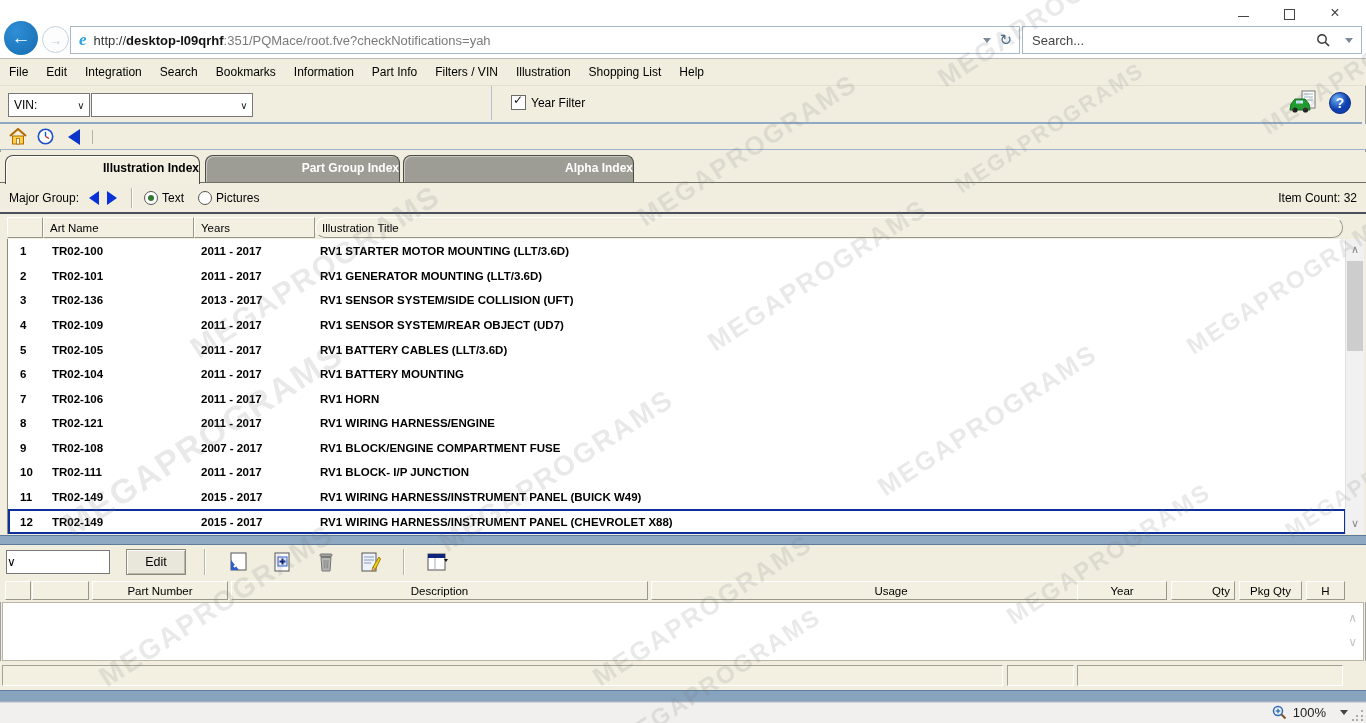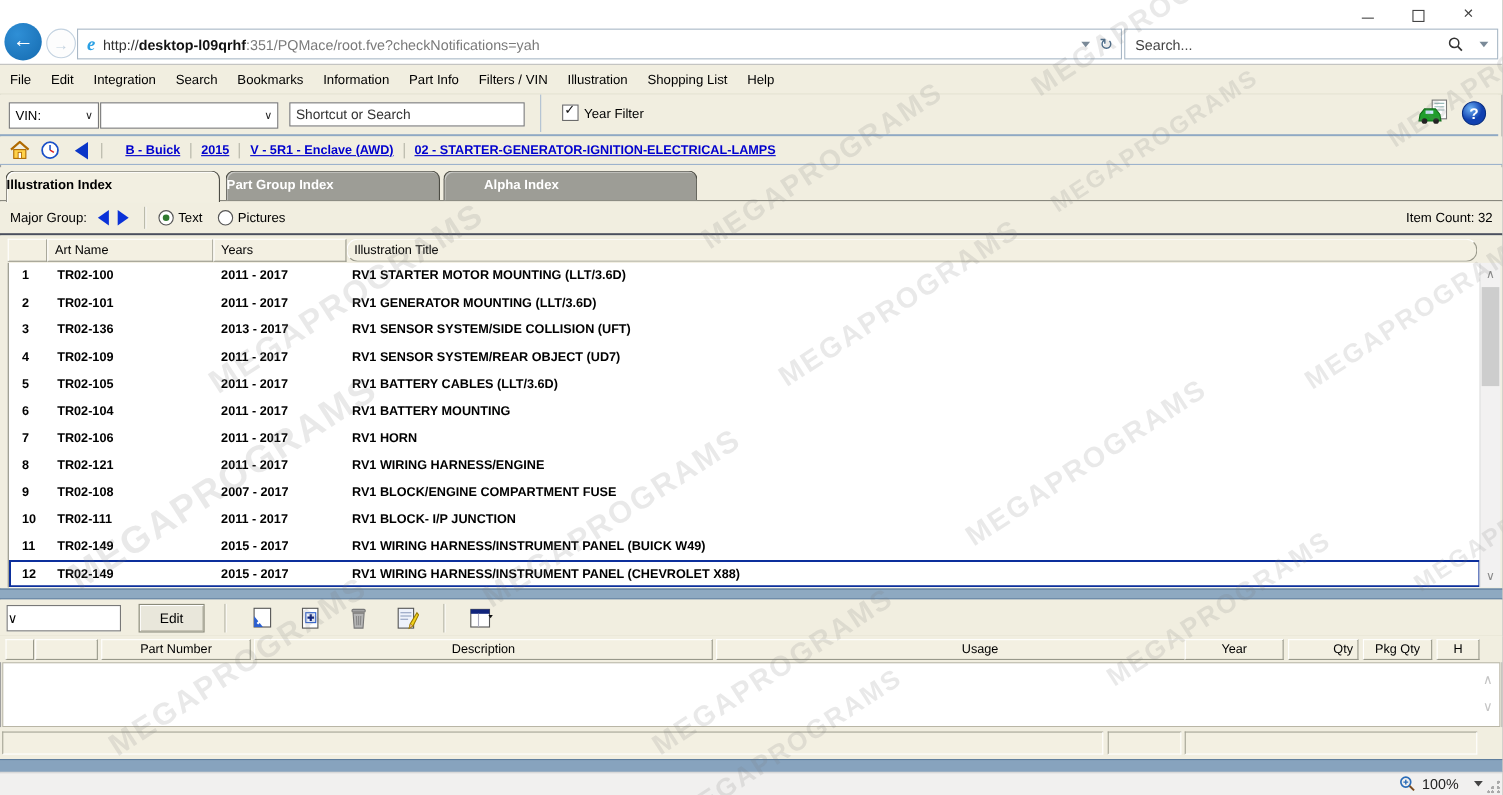--- a/index.html
+++ b/index.html
@@ -58,21 +58,21 @@
   .crumbbar{position:absolute;left:0;top:124px;width:1366px;height:25px;background:#f1eee0;border-bottom:1px solid #9db3cc;
             display:flex;align-items:center;font-size:11.5px;}
   .crumbbar .icon{margin-left:9px;display:flex;align-items:center;}
   .tri-left{width:0;height:0;border-top:8px solid transparent;border-bottom:8px solid transparent;border-right:12px solid #0a35c8;margin-left:14px;}
   .crumb-sep{width:1px;height:14px;background:#b3b3a6;margin:0 9px;}
   .crumb{color:#0000cd;font-weight:bold;text-decoration:underline;white-space:nowrap;}
   .crumb-links{display:flex;align-items:center;margin-left:12px;}
   
   .tabsrow{position:absolute;left:0;top:152px;width:1366px;height:30px;border-bottom:1px solid #6f6f66;background:#f1eee0;}
   .tab{position:absolute;top:3px;height:26px;width:193px;border:1px solid #4c4c44;border-bottom:none;border-radius:8px 8px 0 0;
-       text-align:left;line-height:25px;font-size:12px;font-weight:bold;background:#9d9d96;color:#fff;
+       text-align:right;line-height:25px;font-size:12px;font-weight:bold;background:#9d9d96;color:#fff;
        box-shadow:inset 1px 1px 0 rgba(255,255,255,.45);}
   .tab.active{background:#f2efe1;color:#000;height:28px;z-index:2;box-shadow:inset 1px 1px 0 #fff;}
   
   .ctrlrow{position:absolute;left:0;top:183px;width:1366px;height:29px;background:#f1eee0;border-bottom:2px solid #4a4f5e;
            display:flex;align-items:center;font-size:12px;}
   .mg-label{margin-left:9px;text-align:center;}
   .tri-l{width:0;height:0;border-top:7px solid transparent;border-bottom:7px solid transparent;border-right:10px solid #0a31d8;margin-left:10px;}
   .tri-r{width:0;height:0;border-top:7px solid transparent;border-bottom:7px solid transparent;border-left:10px solid #0a31d8;margin-left:8px;}
   .ctrl-div{width:1px;height:20px;background:#b5b5a5;box-shadow:1px 0 0 #fff;margin:0 12px 0 14px;}
   .radio{display:flex;align-items:center;margin-right:14px;}
@@ -200,21 +200,20 @@
 
   <div class="vinbar">
     <div class="select" style="left:8px;width:80px;">
       <span class="sel-label">VIN:</span>
       <span class="chev">∨</span>
     </div>
     <div class="select" style="left:91px;width:160px;">
       <span class="sel-label"></span>
       <span class="chev">∨</span>
     </div>
-    <input class="textinput" style="left: 263px; width: 202px;" placeholder="Shortcut or Search">
     <div class="vdiv" style="left:491px;top:0;height:34px;"></div>
     <div class="chkwrap">
       <span class="chkbox">
           <span class="tick">✓</span>
         </span>
       <span>Year Filter</span>
     </div>
     <div class="vin-icons">
       <svg width="30" height="26" viewBox="0 0 30 26">
         <rect x="13" y="1" width="13" height="17" fill="#fff" stroke="#777"></rect>
@@ -249,29 +248,20 @@
     </span>
     <span class="icon" style="margin-left:10px;">
       <svg width="17" height="17" viewBox="0 0 17 17">
           <circle cx="8.5" cy="8.5" r="7.2" fill="#fff" stroke="#1a50c8" stroke-width="1.6"></circle>
           <line x1="8.5" y1="8.5" x2="8.5" y2="3.8" stroke="#1a50c8" stroke-width="1.4"></line>
           <line x1="8.5" y1="8.5" x2="12" y2="10.5" stroke="#d22" stroke-width="1.4"></line>
         </svg>
     </span>
     <span class="tri-left"></span>
     <span class="crumb-sep" style="margin-left:12px;"></span>
-    <span class="crumb-links">
-      <a class="crumb">B - Buick</a>
-      <span class="crumb-sep"></span>
-      <a class="crumb">2015</a>
-      <span class="crumb-sep"></span>
-      <a class="crumb">V - 5R1 - Enclave (AWD)</a>
-      <span class="crumb-sep"></span>
-      <a class="crumb">02 - STARTER-GENERATOR-IGNITION-ELECTRICAL-LAMPS</a>
-    </span>
   </div>
 
   <div class="tabsrow">
     <div class="tab active" style="left:5px;">Illustration Index</div>
     <div class="tab" style="left:205px;">Part Group Index</div>
     <div class="tab" style="left:403px;padding-left:36px;">Alpha Index</div>
   </div>
 
   <div class="ctrlrow">
     <span class="mg-label">Major Group:</span>

